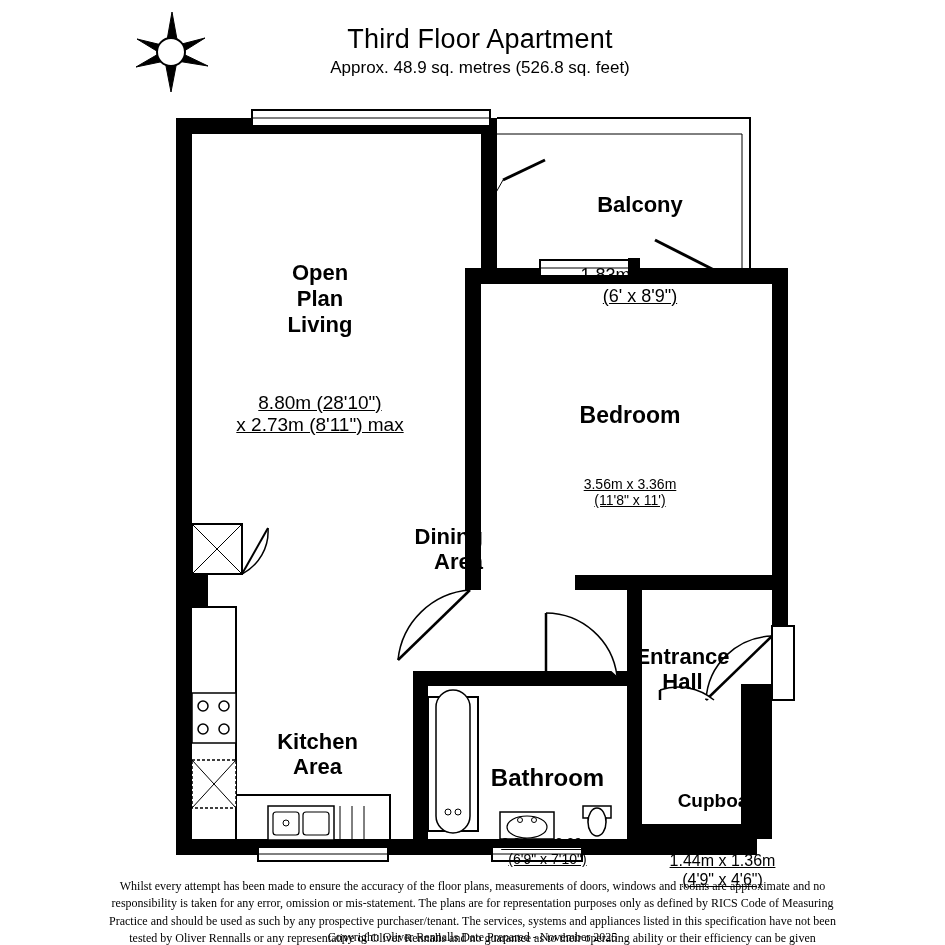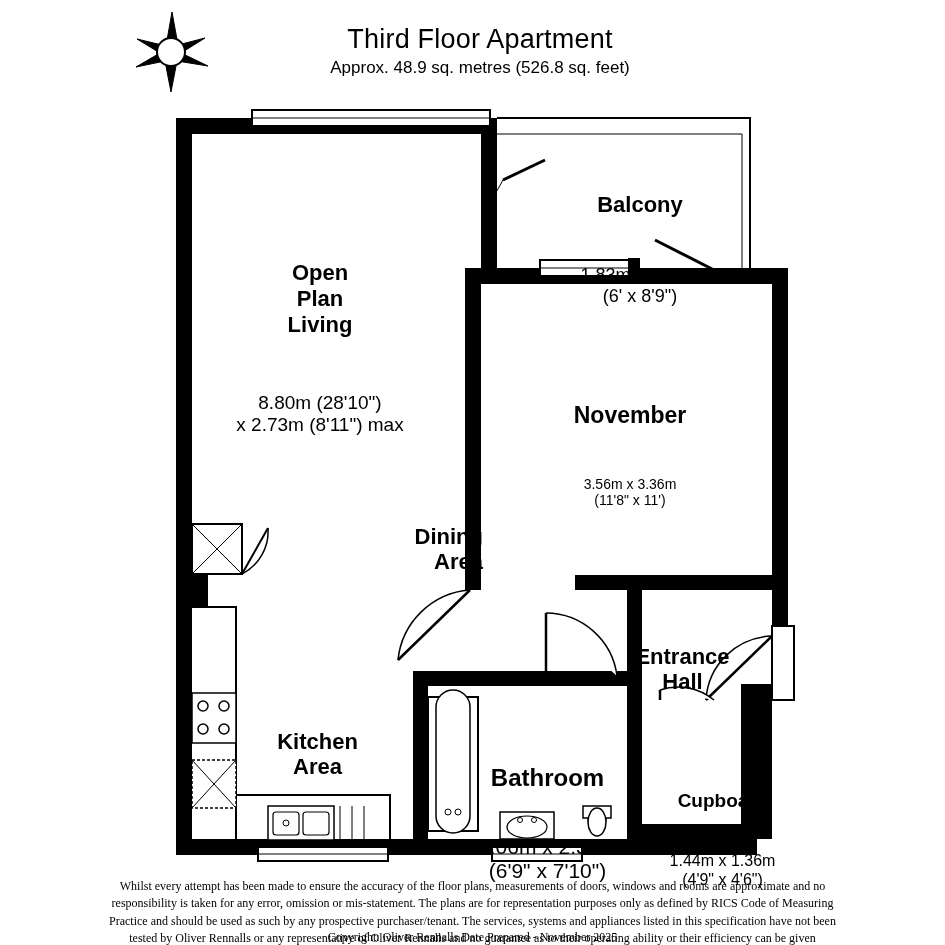--- a/index.html
+++ b/index.html
@@ -45,20 +45,21 @@
     width: 600px;
     font-size: 17px;
   }
 
   
   .room-name {
     font-weight: bold;
   }
   .room-dims {
     font-weight: normal;
+    text-decoration: underline;
   }
 
   #lbl-open-plan {
     left: 150px;
     top: 208px;
     width: 340px;
     font-size: 22px;
   }
   #lbl-open-plan .room-name { font-size: 22px; display: block; }
   #lbl-open-plan .room-dims { font-size: 19px; display: block; margin-top: 2px; }
@@ -105,21 +106,21 @@
   }
   #lbl-kitchen .room-name { font-size: 22px; display: block; }
 
   #lbl-bathroom {
     left: 425px;
     top: 724px;
     width: 245px;
     font-size: 17px;
   }
   #lbl-bathroom .room-name { font-size: 24px; display: block; }
-  #lbl-bathroom .room-dims { font-size: 21px; display: block; margin-top: 2px; }
+  #lbl-bathroom .room-dims { font-size: 14px; display: block; margin-top: 2px; }
 
   #lbl-cupboard {
     left: 615px;
     top: 752px;
     width: 215px;
     font-size: 16px;
   }
   #lbl-cupboard .room-name { font-size: 19px; display: block; }
   #lbl-cupboard .room-dims { font-size: 16px; display: block; margin-top: 2px; }
 
@@ -301,21 +302,21 @@
 x 2.73m (8'11") max</span>
 </div>
 
 <div class="txt" id="lbl-balcony">
   <span class="room-name">Balcony</span>
   <span class="room-dims">1.83m x 2.66m
 (6' x 8'9")</span>
 </div>
 
 <div class="txt" id="lbl-bedroom">
-  <span class="room-name">November</span>
+  <span class="room-name">Bedroom</span>
   <span class="room-dims">3.56m x 3.36m
 (11'8" x 11')</span>
 </div>
 
 <div class="txt" id="lbl-dining">
   <span class="room-name">Dining
 Area</span>
 </div>
 
 <div class="txt" id="lbl-entrance">

